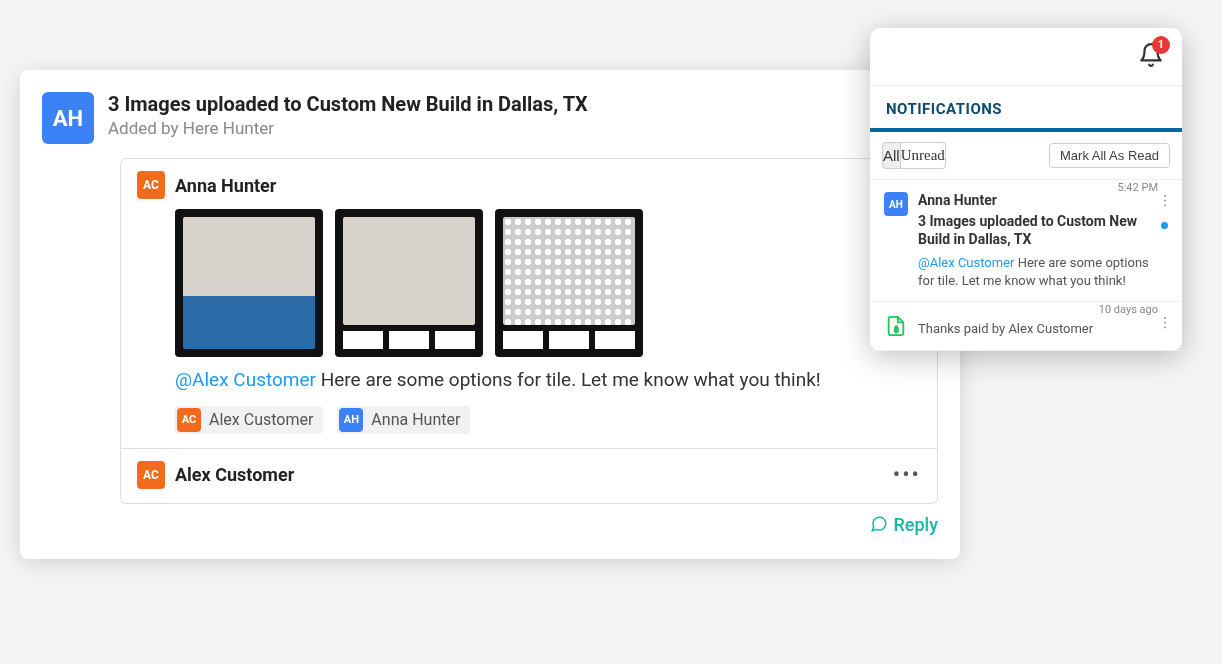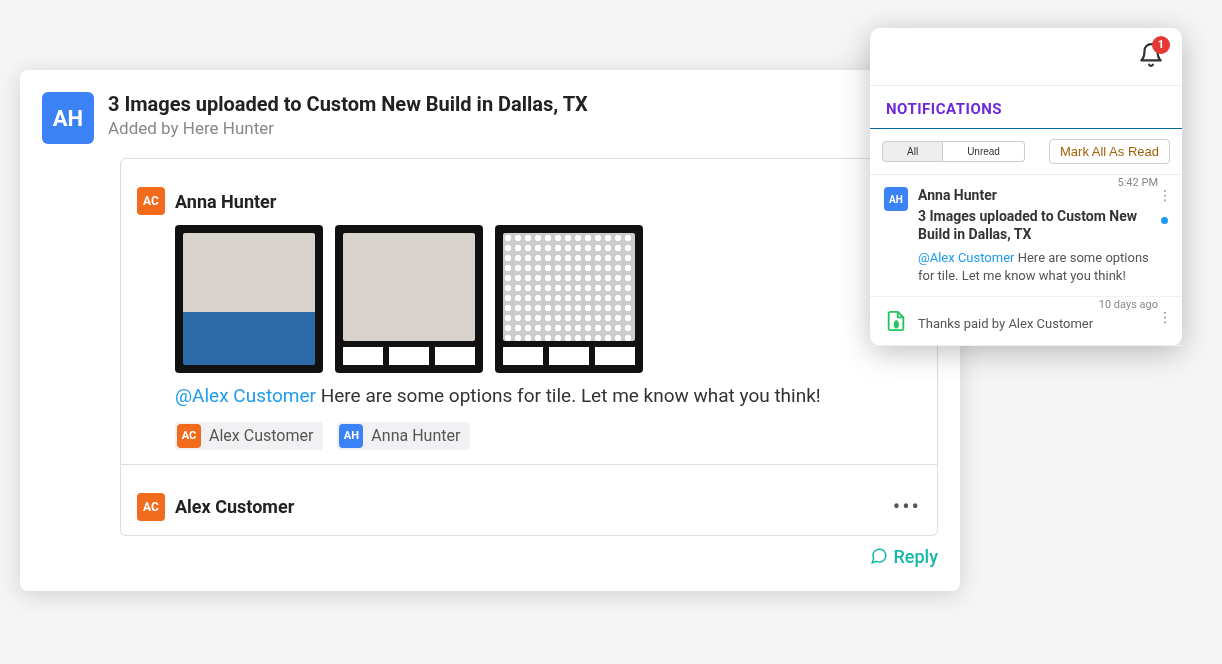--- a/index.html
+++ b/index.html
@@ -30,21 +30,21 @@
     font-weight: 700;
     font-size: 22px;
     display: flex; align-items: center; justify-content: center;
   }
   .feed-title { font-size: 20px; font-weight: 700; color: #222; }
   .feed-subtitle { font-size: 17px; color: #888; margin-top: 2px; }
   .comments { margin-left: 78px; margin-top: 14px; }
   .comment-box {
     border: 1px solid #ddd;
     border-radius: 6px;
-    padding: 28px 16px 14px 16px;
+    padding: 12px 16px 14px 16px;
     margin-bottom: 0;
   }
   .comment-box + .comment-box { border-top: none; border-radius: 0 0 6px 6px; }
   .comment-box:first-child { border-radius: 6px 6px 0 0; }
   .comment-head { display: flex; align-items: center; gap: 10px; position: relative; }
   .avatar-sm {
     width: 28px; height: 28px;
     border-radius: 4px;
     color: #fff;
     font-weight: 700; font-size: 12px;
@@ -111,36 +111,36 @@
   .notif-bell-row { height: 58px; display: flex; justify-content: flex-end; align-items: center; padding: 0 18px; border-bottom: 1px solid #eee; }
   .bell-wrap { position: relative; }
   .bell-wrap svg { width: 26px; height: 26px; stroke: #333; }
   .badge {
     position: absolute; top: -6px; right: -6px;
     background: #e53935; color: #fff;
     width: 18px; height: 18px; border-radius: 50%;
     font-size: 11px; font-weight: 700;
     display: flex; align-items: center; justify-content: center;
   }
-  .notif-title { color: #6d28d9; font-weight: 700; font-size: 15px; letter-spacing: 0.5px; padding: 14px 16px 10px; border-bottom: 1px solid #0369a1; }
+  .notif-title { color: #0c4a6e; font-weight: 700; font-size: 15px; letter-spacing: 0.5px; padding: 14px 16px 10px; border-bottom: 4px solid #0369a1; }
   .notif-controls { display: flex; justify-content: space-between; align-items: center; padding: 10px 12px; border-bottom: 1px solid #eee; }
   .seg { display: flex; }
   .seg-btn {
     border: 1px solid #ccc;
     background: #fff;
-    padding: 4px 24px;
-    font-size: 10px; color: #333;
+    padding: 4px 0;
+    font-size: 15px; color: #333;
     cursor: pointer;
   }
   .seg-btn:first-child { border-radius: 4px 0 0 4px; }
-  .seg-btn:last-child { border-radius: 0 4px 4px 0; border-left: none; }
+  .seg-btn:last-child { border-radius: 0 4px 4px 0; border-left: none; font-family: Liberation Serif, serif; }
   .seg-btn.active { background: #eee; }
   .mark-read {
     border: 1px solid #ccc; background: #fff;
-    padding: 4px 10px; font-size: 13px; border-radius: 4px; color: #a16207;
+    padding: 4px 10px; font-size: 13px; border-radius: 4px; color: #404040;
     cursor: pointer;
   }
   .notif-item { padding: 12px 14px; border-bottom: 1px solid #f0f0f0; display: flex; gap: 10px; position: relative; }
   .notif-avatar {
     width: 24px; height: 24px; border-radius: 4px;
     display: flex; align-items: center; justify-content: center;
     color: #fff; font-size: 10px; font-weight: 700;
     flex-shrink: 0;
   }
   .notif-avatar.blue { background: #3b82f6; }

